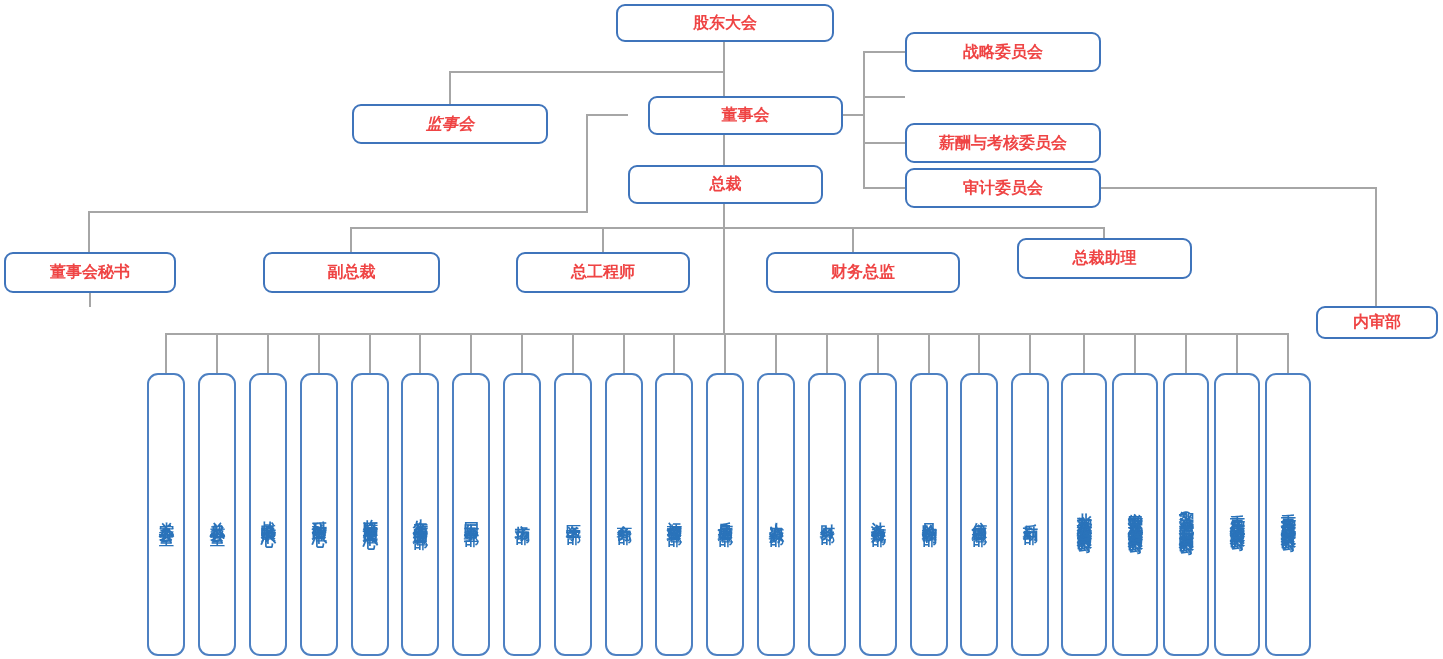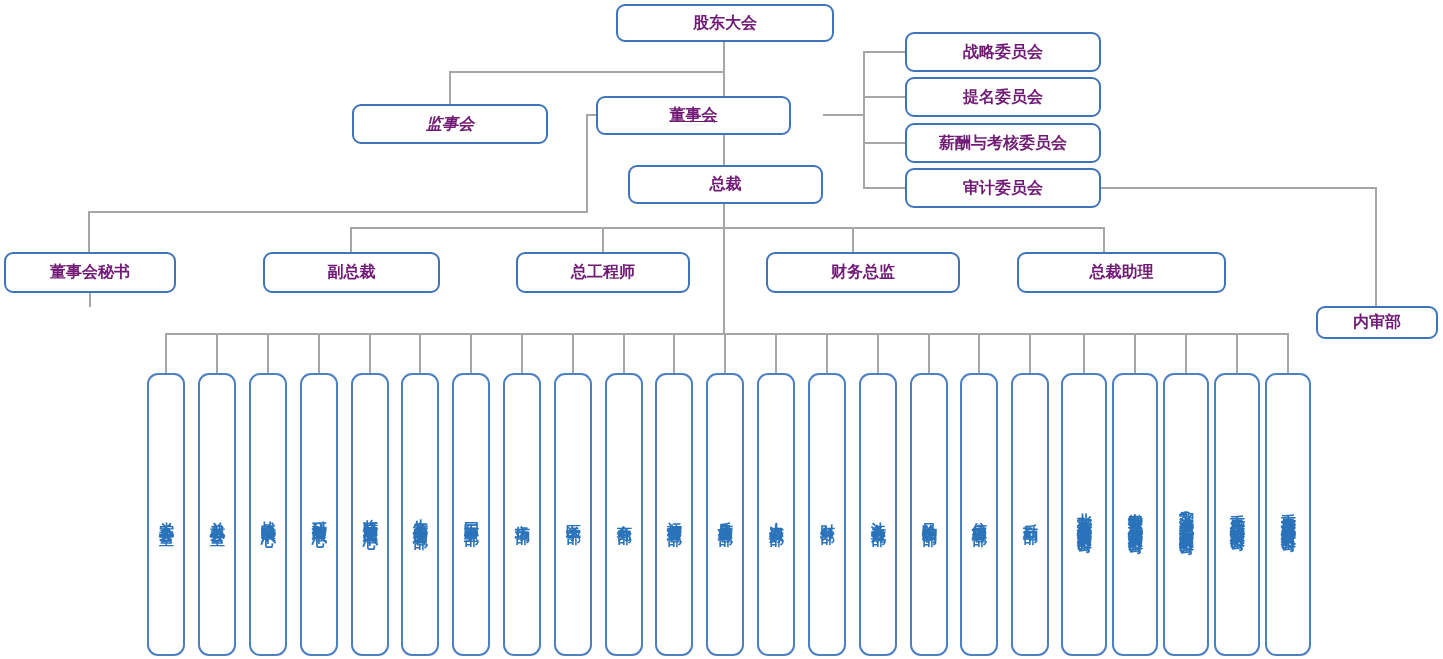--- a/index.html
+++ b/index.html
@@ -9,21 +9,21 @@
   }
   
   .hline,.vline{position:absolute;background:#a6a6a6;}
   .hline{height:2px;}
   .vline{width:2px;}
   
   .box{
     position:absolute;box-sizing:border-box;background:#ffffff;
     border:2.5px solid #3f74bb;border-radius:9px;
     display:flex;align-items:center;justify-content:center;
-    color:#701a75;font-weight:bold;font-size:16px;white-space:nowrap;
+    color:#ef4444;font-weight:bold;font-size:16px;white-space:nowrap;
   }
   
   .vbox{
     position:absolute;box-sizing:border-box;background:#ffffff;
     border:2px solid #4d80c2;border-radius:11px;
     top:373px;height:283px;width:38px;
     display:flex;align-items:center;justify-content:center;
   }
   .vbox.wide{width:46px;}
   .vtext{
@@ -89,33 +89,32 @@
   <div class="vline" style="left:978px;top:333px;height:40px;"></div>
   <div class="vline" style="left:1029px;top:333px;height:40px;"></div>
   <div class="vline" style="left:1083px;top:333px;height:40px;"></div>
   <div class="vline" style="left:1134px;top:333px;height:40px;"></div>
   <div class="vline" style="left:1185px;top:333px;height:40px;"></div>
   <div class="vline" style="left:1236px;top:333px;height:40px;"></div>
   <div class="vline" style="left:1287px;top:333px;height:40px;"></div>
 
   <div class="box" style="left:616px;top:4px;width:218px;height:38px;">股东大会</div>
   <div class="box" style="left:352px;top:104px;width:196px;height:40px;font-style:italic;">监事会</div>
-  <div class="box" style="left:596px;top:96px;width:195px;height:39px;text-decoration:underline;">董事会</div>
+  <div class="box" style="left:648px;top:96px;width:195px;height:39px;">董事会</div>
   <div class="box" style="left:628px;top:165px;width:195px;height:39px;">总裁</div>
 
   <div class="box" style="left:905px;top:32px;width:196px;height:40px;text-align:right;">战略委员会</div>
-  <div class="box" style="left:905px;top:77px;width:196px;height:40px;">提名委员会</div>
   <div class="box" style="left:905px;top:123px;width:196px;height:40px;">薪酬与考核委员会</div>
   <div class="box" style="left:905px;top:168px;width:196px;height:40px;">审计委员会</div>
 
   <div class="box" style="left:4px;top:252px;width:172px;height:41px;">董事会秘书</div>
   <div class="box" style="left:263px;top:252px;width:177px;height:41px;">副总裁</div>
   <div class="box" style="left:516px;top:252px;width:174px;height:41px;">总工程师</div>
   <div class="box" style="left:766px;top:252px;width:194px;height:41px;">财务总监</div>
-  <div class="box" style="left:1017px;top:252px;width:209px;height:41px;">总裁助理</div>
+  <div class="box" style="left:1017px;top:238px;width:175px;height:41px;">总裁助理</div>
 
   <div class="box" style="left:1316px;top:306px;width:122px;height:33px;">内审部</div>
 
   <div class="vbox" style="left:147px;">
       <span class="vtext">党委办公室</span>
     </div>
   <div class="vbox" style="left:198px;">
       <span class="vtext">总裁办公室</span>
     </div>
   <div class="vbox" style="left:249px;">

